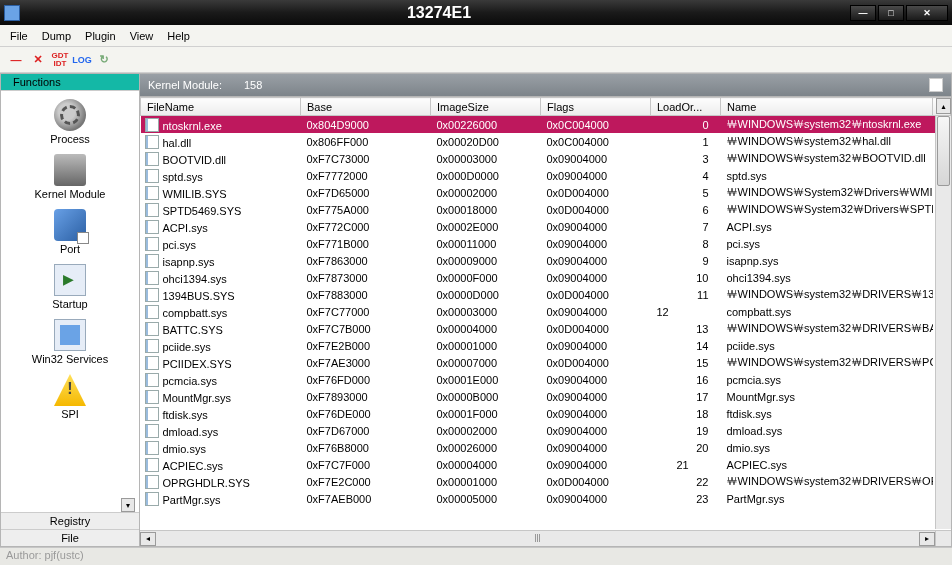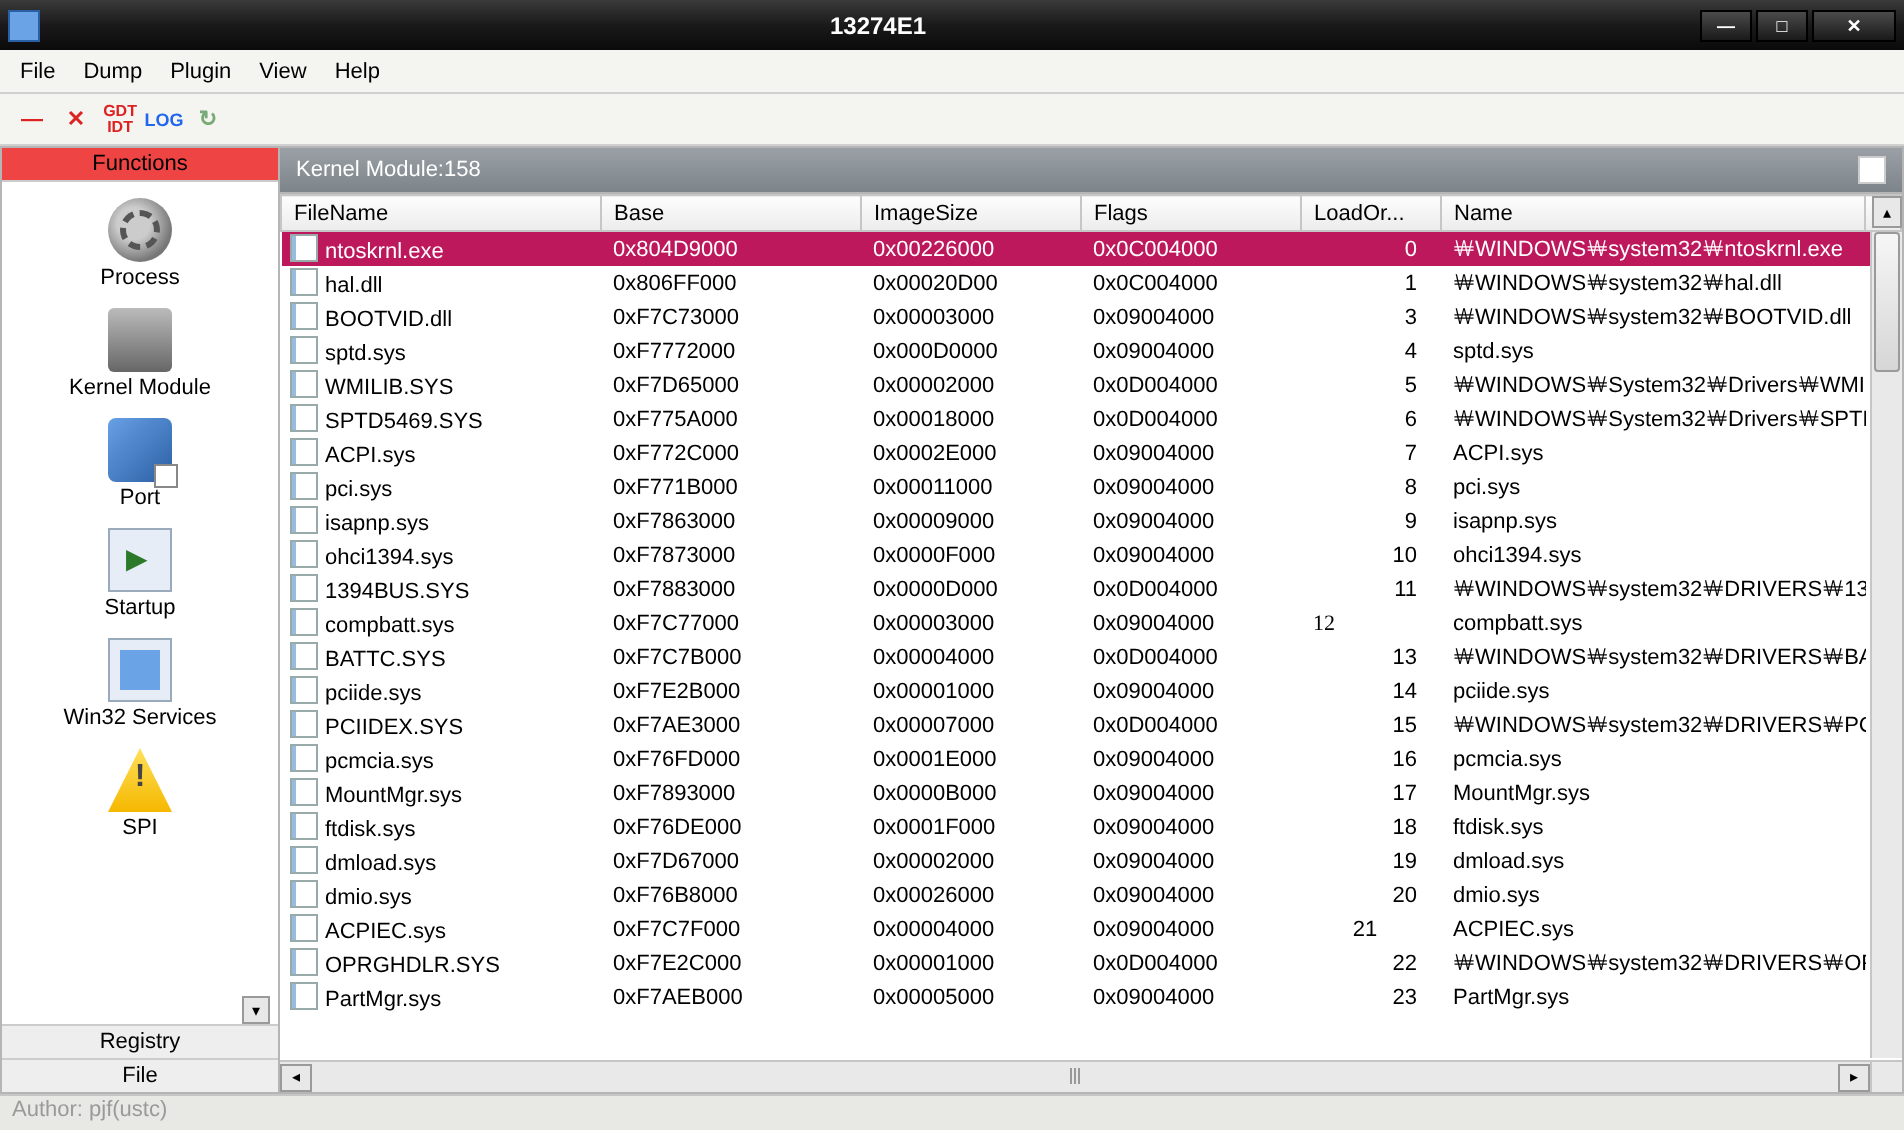--- a/index.html
+++ b/index.html
@@ -1,48 +1,48 @@
 <!DOCTYPE html>
 <html><head>
 <meta charset="utf-8">
 <style>
 * { box-sizing: border-box; margin: 0; padding: 0; font-family: Tahoma, Arial, sans-serif; font-size: 11px; }
 html, body { width: 952px; height: 565px; overflow: hidden; background: #d4d0c8; }
 
 .titlebar { height: 25px; background: linear-gradient(180deg,#3a3a3a 0%,#1a1a1a 50%,#0a0a0a 100%); display: flex; align-items: center; padding: 0 4px; color: #fff; }
 .titlebar .app-icon { width: 16px; height: 16px; background: #6aa3e6; border: 1px solid #2b5fa3; margin-right: 8px; }
-.titlebar .title { flex: 1; text-align: center; font-weight: bold; font-size: 12px; }
+.titlebar .title { flex: 1; text-align: center; font-weight: bold; font-size: 16px; }
 .titlebar .win-controls { display:flex; gap:2px;}
 .titlebar .win-btn { width: 26px; height: 16px; background: linear-gradient(180deg,#4a4a4a,#1a1a1a); border:1px solid #000; display:flex; align-items:center; justify-content:center; color:#fff; font-weight:bold; font-size:9px; cursor:default;}
 .titlebar .win-btn.close { width: 42px; }
 
 .menubar { height: 22px; background: #f4f4f0; display:flex; align-items:center; padding: 0 10px; gap: 14px; border-bottom:1px solid #d0d0d0;}
 .menubar span { cursor: default; }
 
 .toolbar { height: 26px; background:#f4f4f0; display:flex; align-items:center; padding:0 8px; gap:6px; border-bottom:1px solid #d0d0d0;}
 .tb-ico { width:16px; height:16px; display:inline-flex; align-items:center; justify-content:center; font-weight:bold;}
 .tb-minus{color:#d22;}
 .tb-x{color:#d22;}
 .tb-gdt{color:#d22; font-size:8px; line-height:8px;}
 .tb-log{color:#26e; font-size:9px;}
 .tb-ref{color:#7a7;}
 
 .workspace{ display:flex; height: calc(565px - 25px - 22px - 26px - 18px);}
 .sidebar{ width:140px; background:#fff; border:1px solid #b5b5b5; display:flex; flex-direction:column;}
-.side-header{ background:#ef4444; border-bottom:1px solid #ccc; text-align:center; padding:2px 12px; font-size:11px;}
+.side-header{ background:#14b8a6; border-bottom:1px solid #ccc; text-align:left; padding:2px 12px; font-size:11px;}
 .side-items{ flex:1; overflow:hidden; display:flex; flex-direction:column; align-items:center; padding:4px 0; gap:1px;}
 .side-item{ display:flex; flex-direction:column; align-items:center; padding:4px 0; width:100%; cursor:default;}
 .side-item .big-ico{ width:32px; height:32px; margin-bottom:2px;}
 .side-item .lbl{ font-size:11px; text-align:center;}
 .side-scroll{ align-self:flex-end; margin-right:4px; width:14px; height:14px; background:#e8e8e8; border:1px solid #9a9a9a; display:flex; align-items:center; justify-content:center; font-size:8px;}
 .side-bot{ }
 .side-bot .s-row{ background:#eee; border-top:1px solid #ccc; text-align:center; padding:2px 0;}
 
 .main{ flex:1; display:flex; flex-direction:column; border:1px solid #b5b5b5; border-left:none; background:#fff;}
-.pane-title{ height:22px; background:linear-gradient(180deg,#9aa0a6,#7d848a); color:#fff; display:flex; align-items:center; padding:0 8px; font-size:12px;}
+.pane-title{ height:22px; background:linear-gradient(180deg,#9aa0a6,#7d848a); color:#fff; display:flex; align-items:center; padding:0 8px; font-size:12px;gap:22px;}
 .pane-title .sheet{ margin-left:auto; width:14px; height:14px; background:#fff; border:1px solid #ccc;}
 .grid-wrap{ flex:1; position:relative; overflow:hidden; border-top:1px solid #b5b5b5;}
 .grid{ width:100%; border-collapse:collapse; table-layout:fixed;}
 .grid th{ background:linear-gradient(180deg,#fdfdfd,#ececec); border:1px solid #c6c6c6; text-align:left; padding:2px 6px; font-weight:normal; height:18px; position:sticky; top:0;}
 .grid td{ padding:1px 6px; height:17px; white-space:nowrap; overflow:hidden; border-bottom:0;}
 .grid td.ico{ padding-left:4px;}
 .grid td.ico::before{ content:""; display:inline-block; width:12px; height:12px; background:#fff; border:1px solid #9aa; margin-right:4px; vertical-align:-2px; box-shadow:inset 2px 0 0 #9bd;}
 .grid tbody tr.sel td{ background:#be185d; color:#fff;}
 .grid tbody tr:not(.sel) td{ color:#000;}
 .vscroll{ position:absolute; right:0; top:19px; bottom:17px; width:16px; background:#e9e9e9; border-left:1px solid #c6c6c6;}
@@ -266,21 +266,21 @@
               <td>0x0D004000</td>
               <td style="text-align:right; padding-right:12px;">11</td>
               <td>￦WINDOWS￦system32￦DRIVERS￦1394BUS.</td>
               <td></td>
             </tr>
             <tr>
               <td class="ico">compbatt.sys</td>
               <td>0xF7C77000</td>
               <td>0x00003000</td>
               <td>0x09004000</td>
-              <td style="text-align:left; padding-right:12px;font-family:Liberation Serif, serif;">12</td>
+              <td style="text-align:left; padding-right:12px;">12</td>
               <td>compbatt.sys</td>
               <td></td>
             </tr>
             <tr>
               <td class="ico">BATTC.SYS</td>
               <td>0xF7C7B000</td>
               <td>0x00004000</td>
               <td>0x0D004000</td>
               <td style="text-align:right; padding-right:12px;">13</td>
               <td>￦WINDOWS￦system32￦DRIVERS￦BATTC.SY</td>

